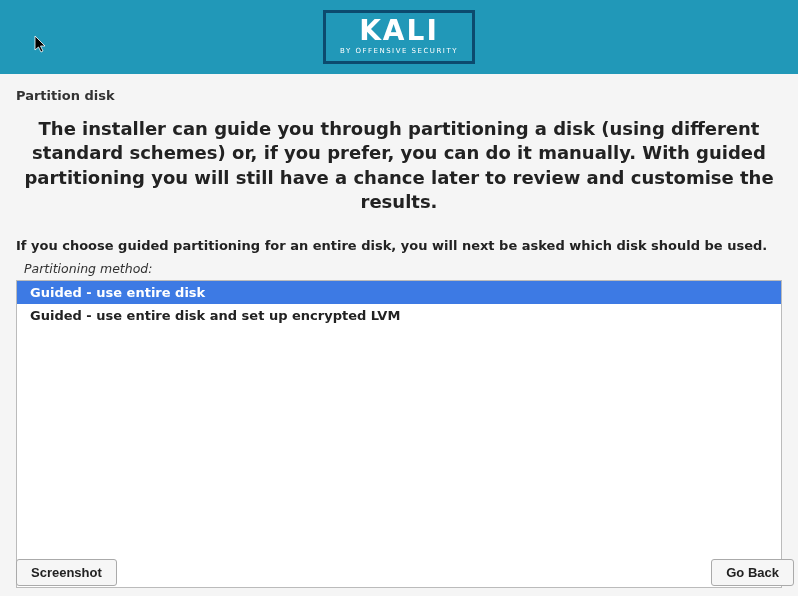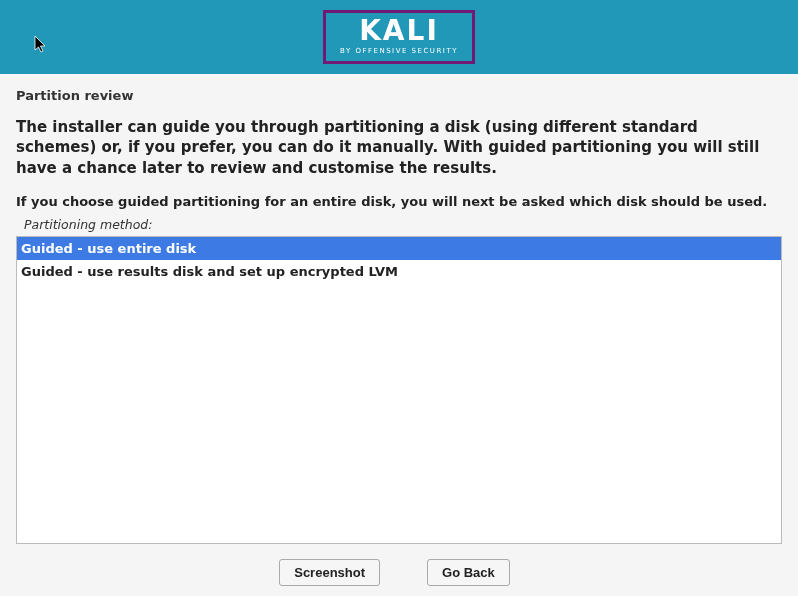--- a/index.html
+++ b/index.html
@@ -16,21 +16,21 @@
       position: relative;
     }
     .header {
       background: #2198b8;
       height: 74px;
       display: flex;
       align-items: center;
       justify-content: center;
     }
     .logo-box {
-      border: 3px solid #701a75;
+      border: 3px solid #0c4a6e;
       padding: 4px 14px 6px 14px;
       text-align: center;
     }
     .logo-text {
       color: #fff;
       font-size: 28px;
       font-weight: bold;
       letter-spacing: 2px;
       line-height: 1;
     }
@@ -43,25 +43,26 @@
     .page-title {
       padding: 14px 16px 8px 16px;
       font-size: 13px;
       font-weight: bold;
       color: #333;
     }
     .content-area {
       margin: 6px 16px 0 16px;
     }
     .instruction-1 {
-      font-size: 15px;
+      font-size: 18px;
       font-weight: bold;
       color: #222;
       line-height: 1.35;
-      margin-bottom: 16px;
+      margin-bottom: 24px;
+      text-align: center;
     }
     .instruction-2 {
       font-size: 13px;
       font-weight: bold;
       color: #222;
       margin-bottom: 8px;
     }
     .field-label {
       font-size: 12.5px;
       font-style: italic;
@@ -69,37 +70,37 @@
       margin-left: 8px;
       margin-bottom: 4px;
     }
     .list-box {
       border: 1px solid #bbb;
       background: #fff;
       height: 308px;
       overflow: auto;
     }
     .list-item {
-      padding: 4px 4px;
+      padding: 4px 13px;
       font-size: 13px;
       font-weight: bold;
       color: #222;
       cursor: default;
     }
     .list-item.selected {
       background: #3d7ae4;
       color: #fff;
     }
     .footer {
       position: absolute;
       bottom: 10px;
       left: 16px;
-      right: 25px;
+      right: 4px;
       display: flex;
-      justify-content: center;
+      justify-content: space-between;
       align-items: center;
     }
     .footer-right {
       display: flex;
       padding-left: 47px;
     }
     .btn {
       background: #f6f6f6;
       border: 1px solid #aaa;
       border-radius: 3px;
@@ -121,29 +122,29 @@
 </head>
 <body>
 
 <div class="header">
   <div class="logo-box">
     <div class="logo-text">KALI</div>
     <div class="logo-sub">BY OFFENSIVE SECURITY</div>
   </div>
 </div>
 
-<div class="page-title">Partition review</div>
+<div class="page-title">Partition disk</div>
 
 <div class="content-area">
   <div class="instruction-1">The installer can guide you through partitioning a disk (using different standard schemes) or, if you prefer, you can do it manually. With guided partitioning you will still have a chance later to review and customise the results.</div>
   <div class="instruction-2">If you choose guided partitioning for an entire disk, you will next be asked which disk should be used.</div>
   <div class="field-label">Partitioning method:</div>
   <div class="list-box" id="option-list">
       <div class="list-item selected">Guided - use entire disk</div>
-      <div class="list-item">Guided - use results disk and set up encrypted LVM</div>
+      <div class="list-item">Guided - use entire disk and set up encrypted LVM</div>
     </div>
 </div>
 
 <div class="footer">
   <button class="btn">Screenshot</button>
   <div class="footer-right">
     <button class="btn">Go Back</button>
   </div>
 </div>
 

